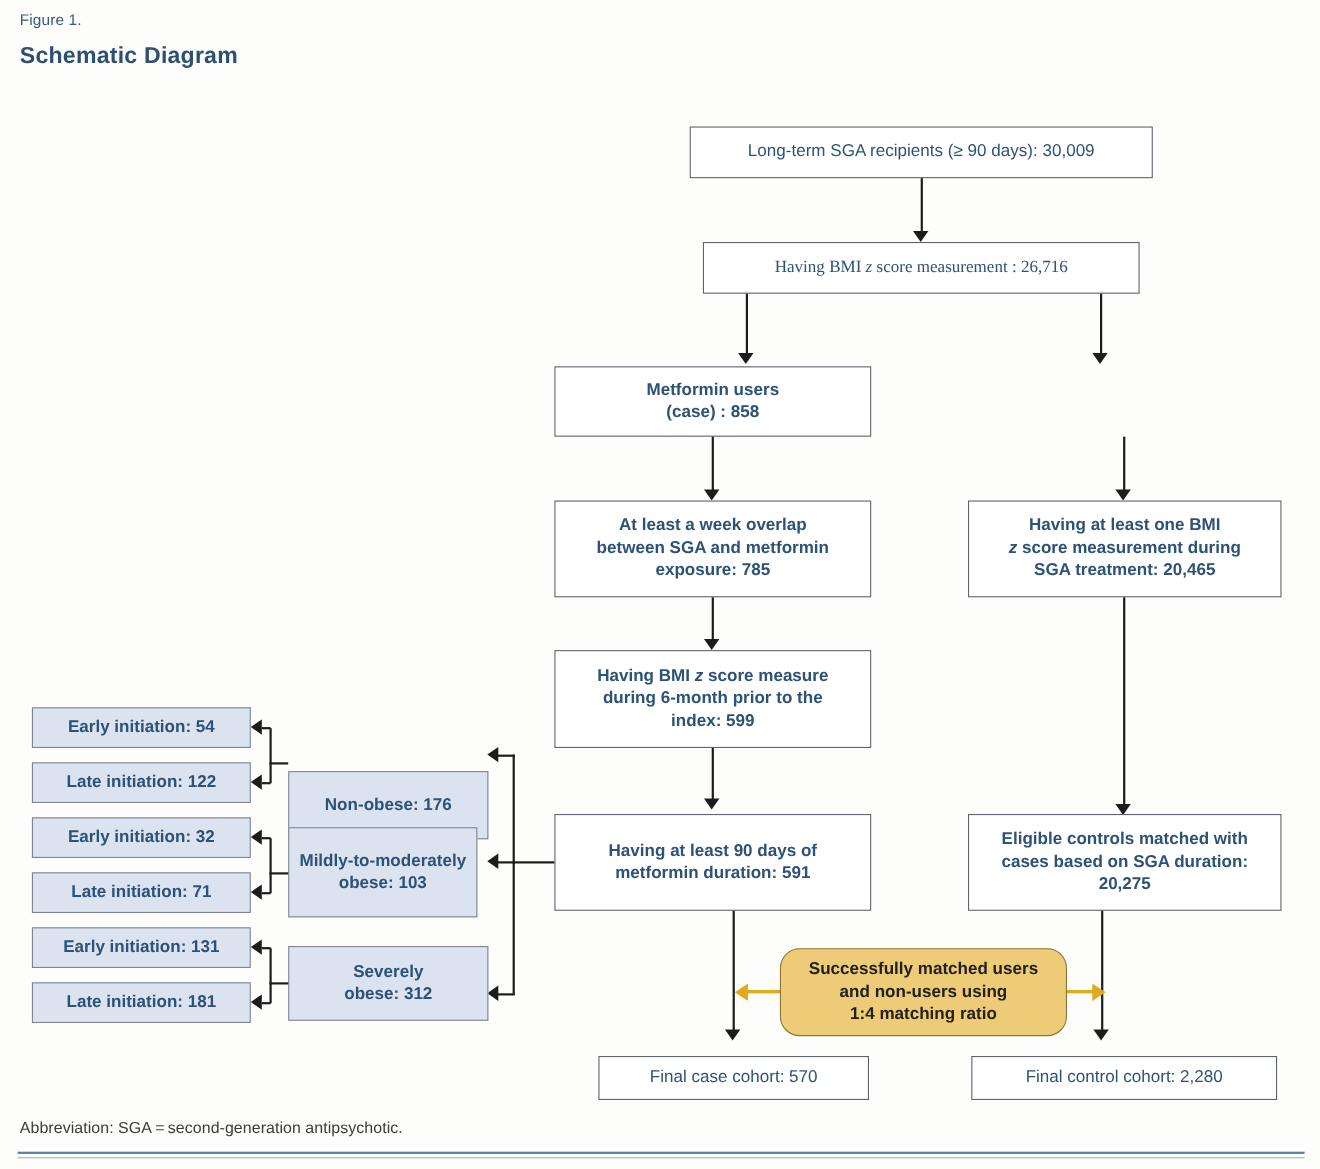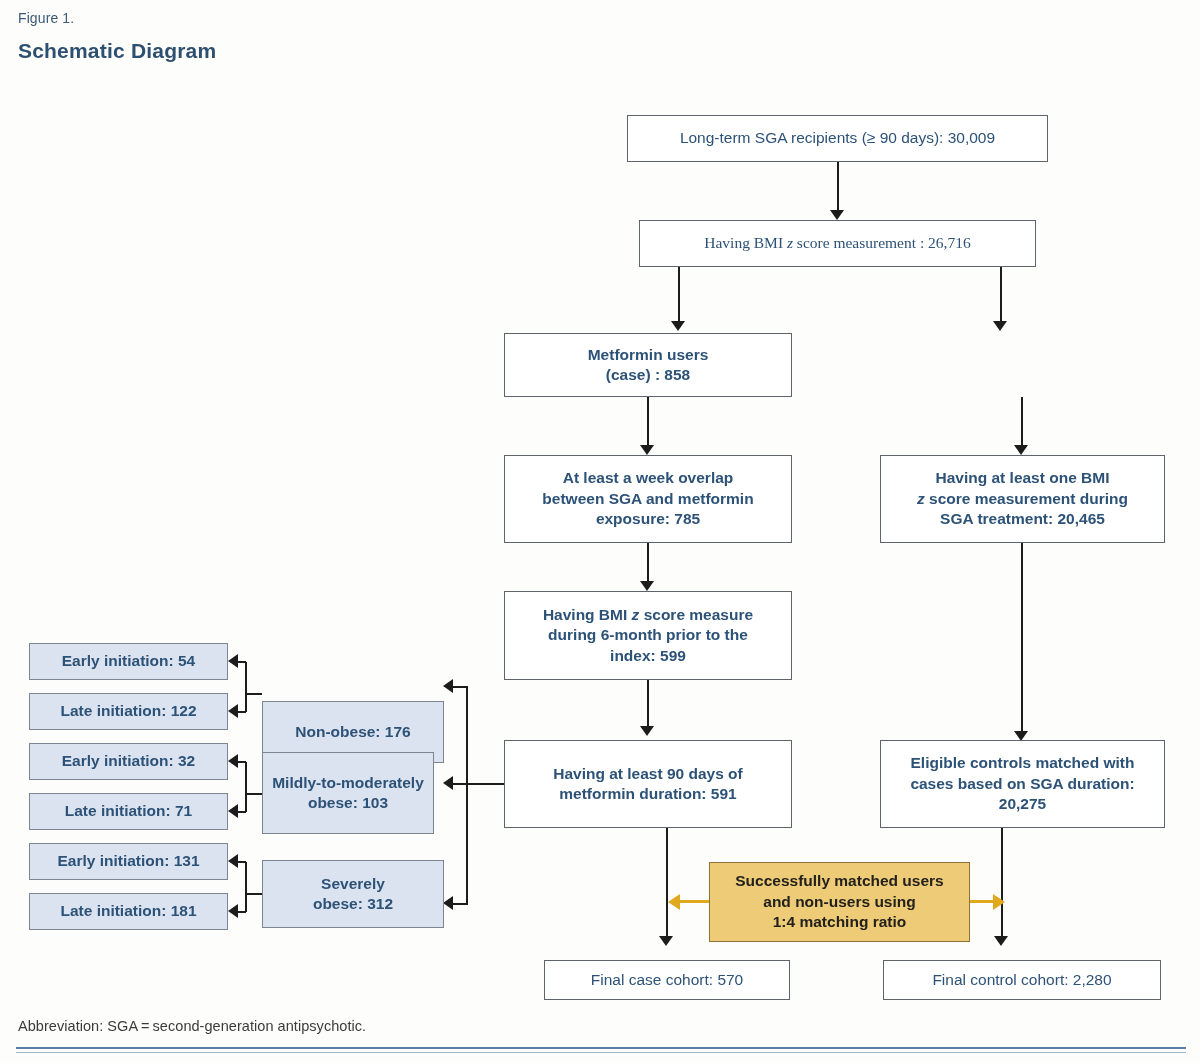--- a/index.html
+++ b/index.html
@@ -299,21 +299,21 @@
 
   <div class="vline" style="left:1001px; top:828px; height:110px;"></div>
   <div class="arrow-down" style="left:994px; top:936px;"></div>
 
   <div class="hline gold-l" style="left:680px; top:900px; width:30px;"></div>
   <div class="arrow-left gold" style="left:668px; top:894px;"></div>
 
   <div class="hline gold-l" style="left:969px; top:900px; width:26px;"></div>
   <div class="arrow-right gold" style="left:993px; top:894px;"></div>
 
-  <div class="box gold" style="left:709px; top:862px; width:261px; height:80px; flex-direction:column;">
+  <div class="box gold" style="left:709px; top:862px; width:261px; height:80px; flex-direction:column;border-radius:18px;">
     <span>Successfully matched users</span>
     <span>and non-users using</span>
     <span>1:4 matching ratio</span>
   </div>
 
   <div class="box" style="left:544px; top:960px; width:246px; height:40px;">
     <span>Final case cohort: 570</span>
   </div>
   <div class="box" style="left:883px; top:960px; width:278px; height:40px;">
     <span>Final control cohort: 2,280</span>

